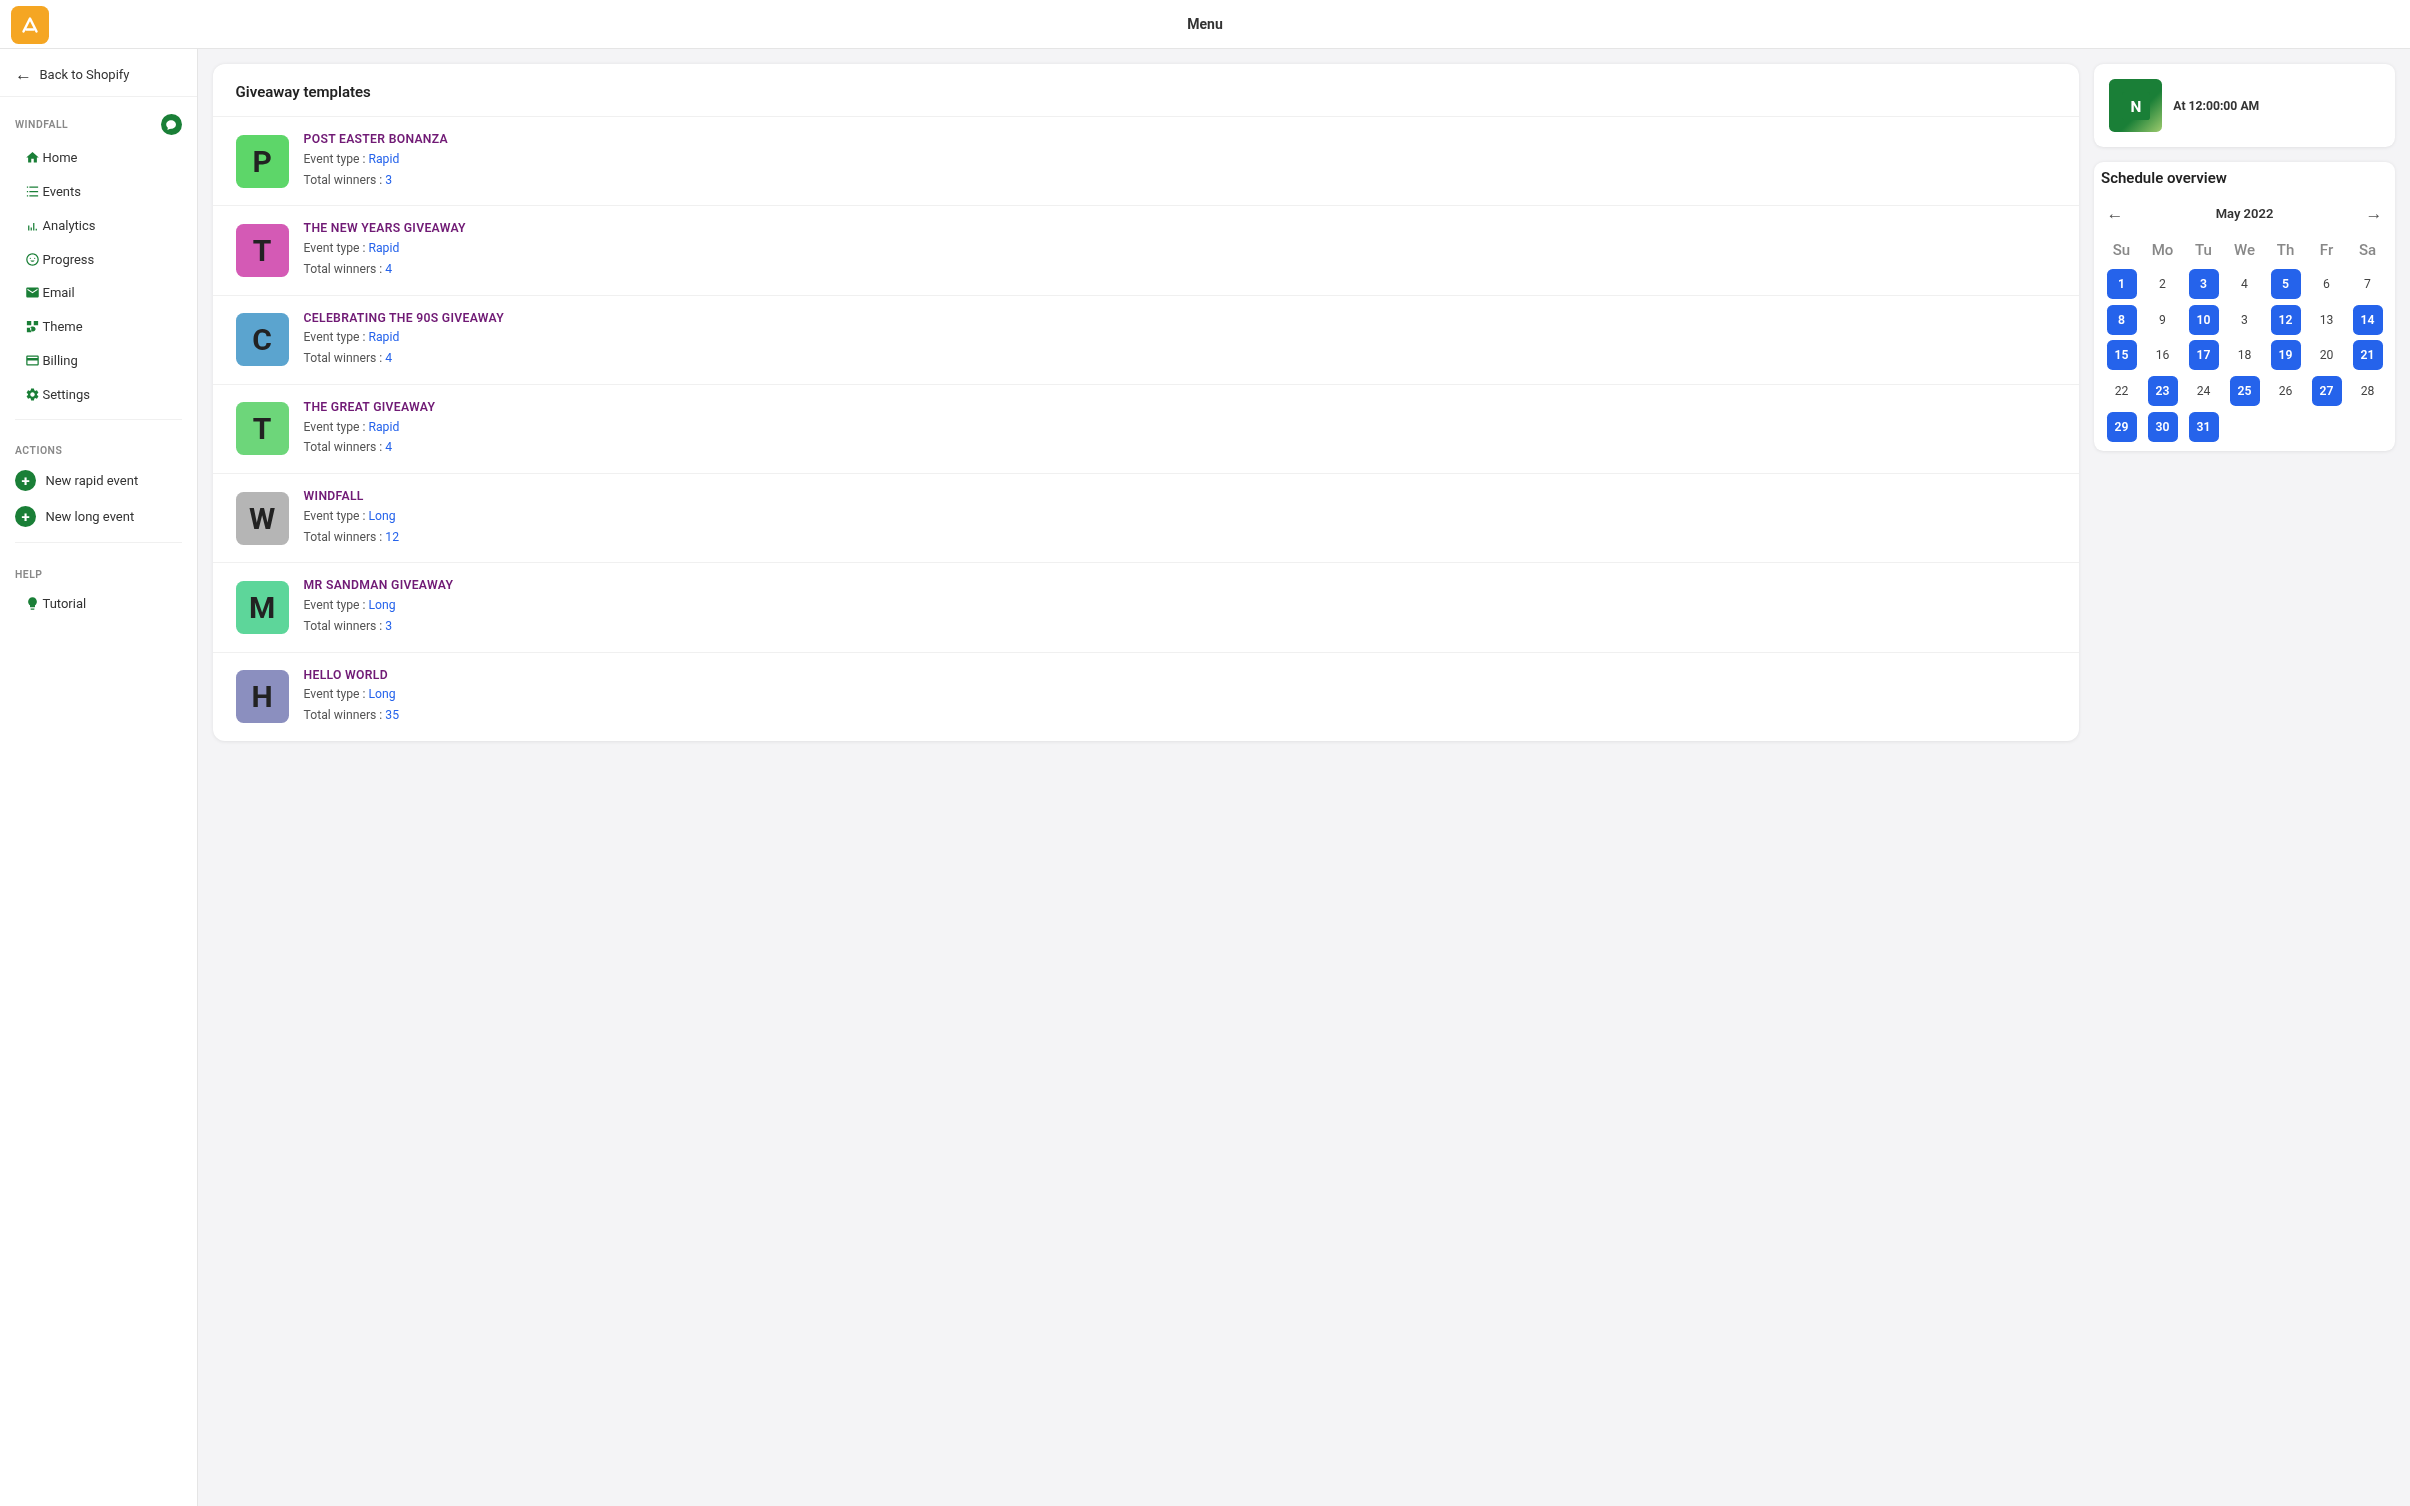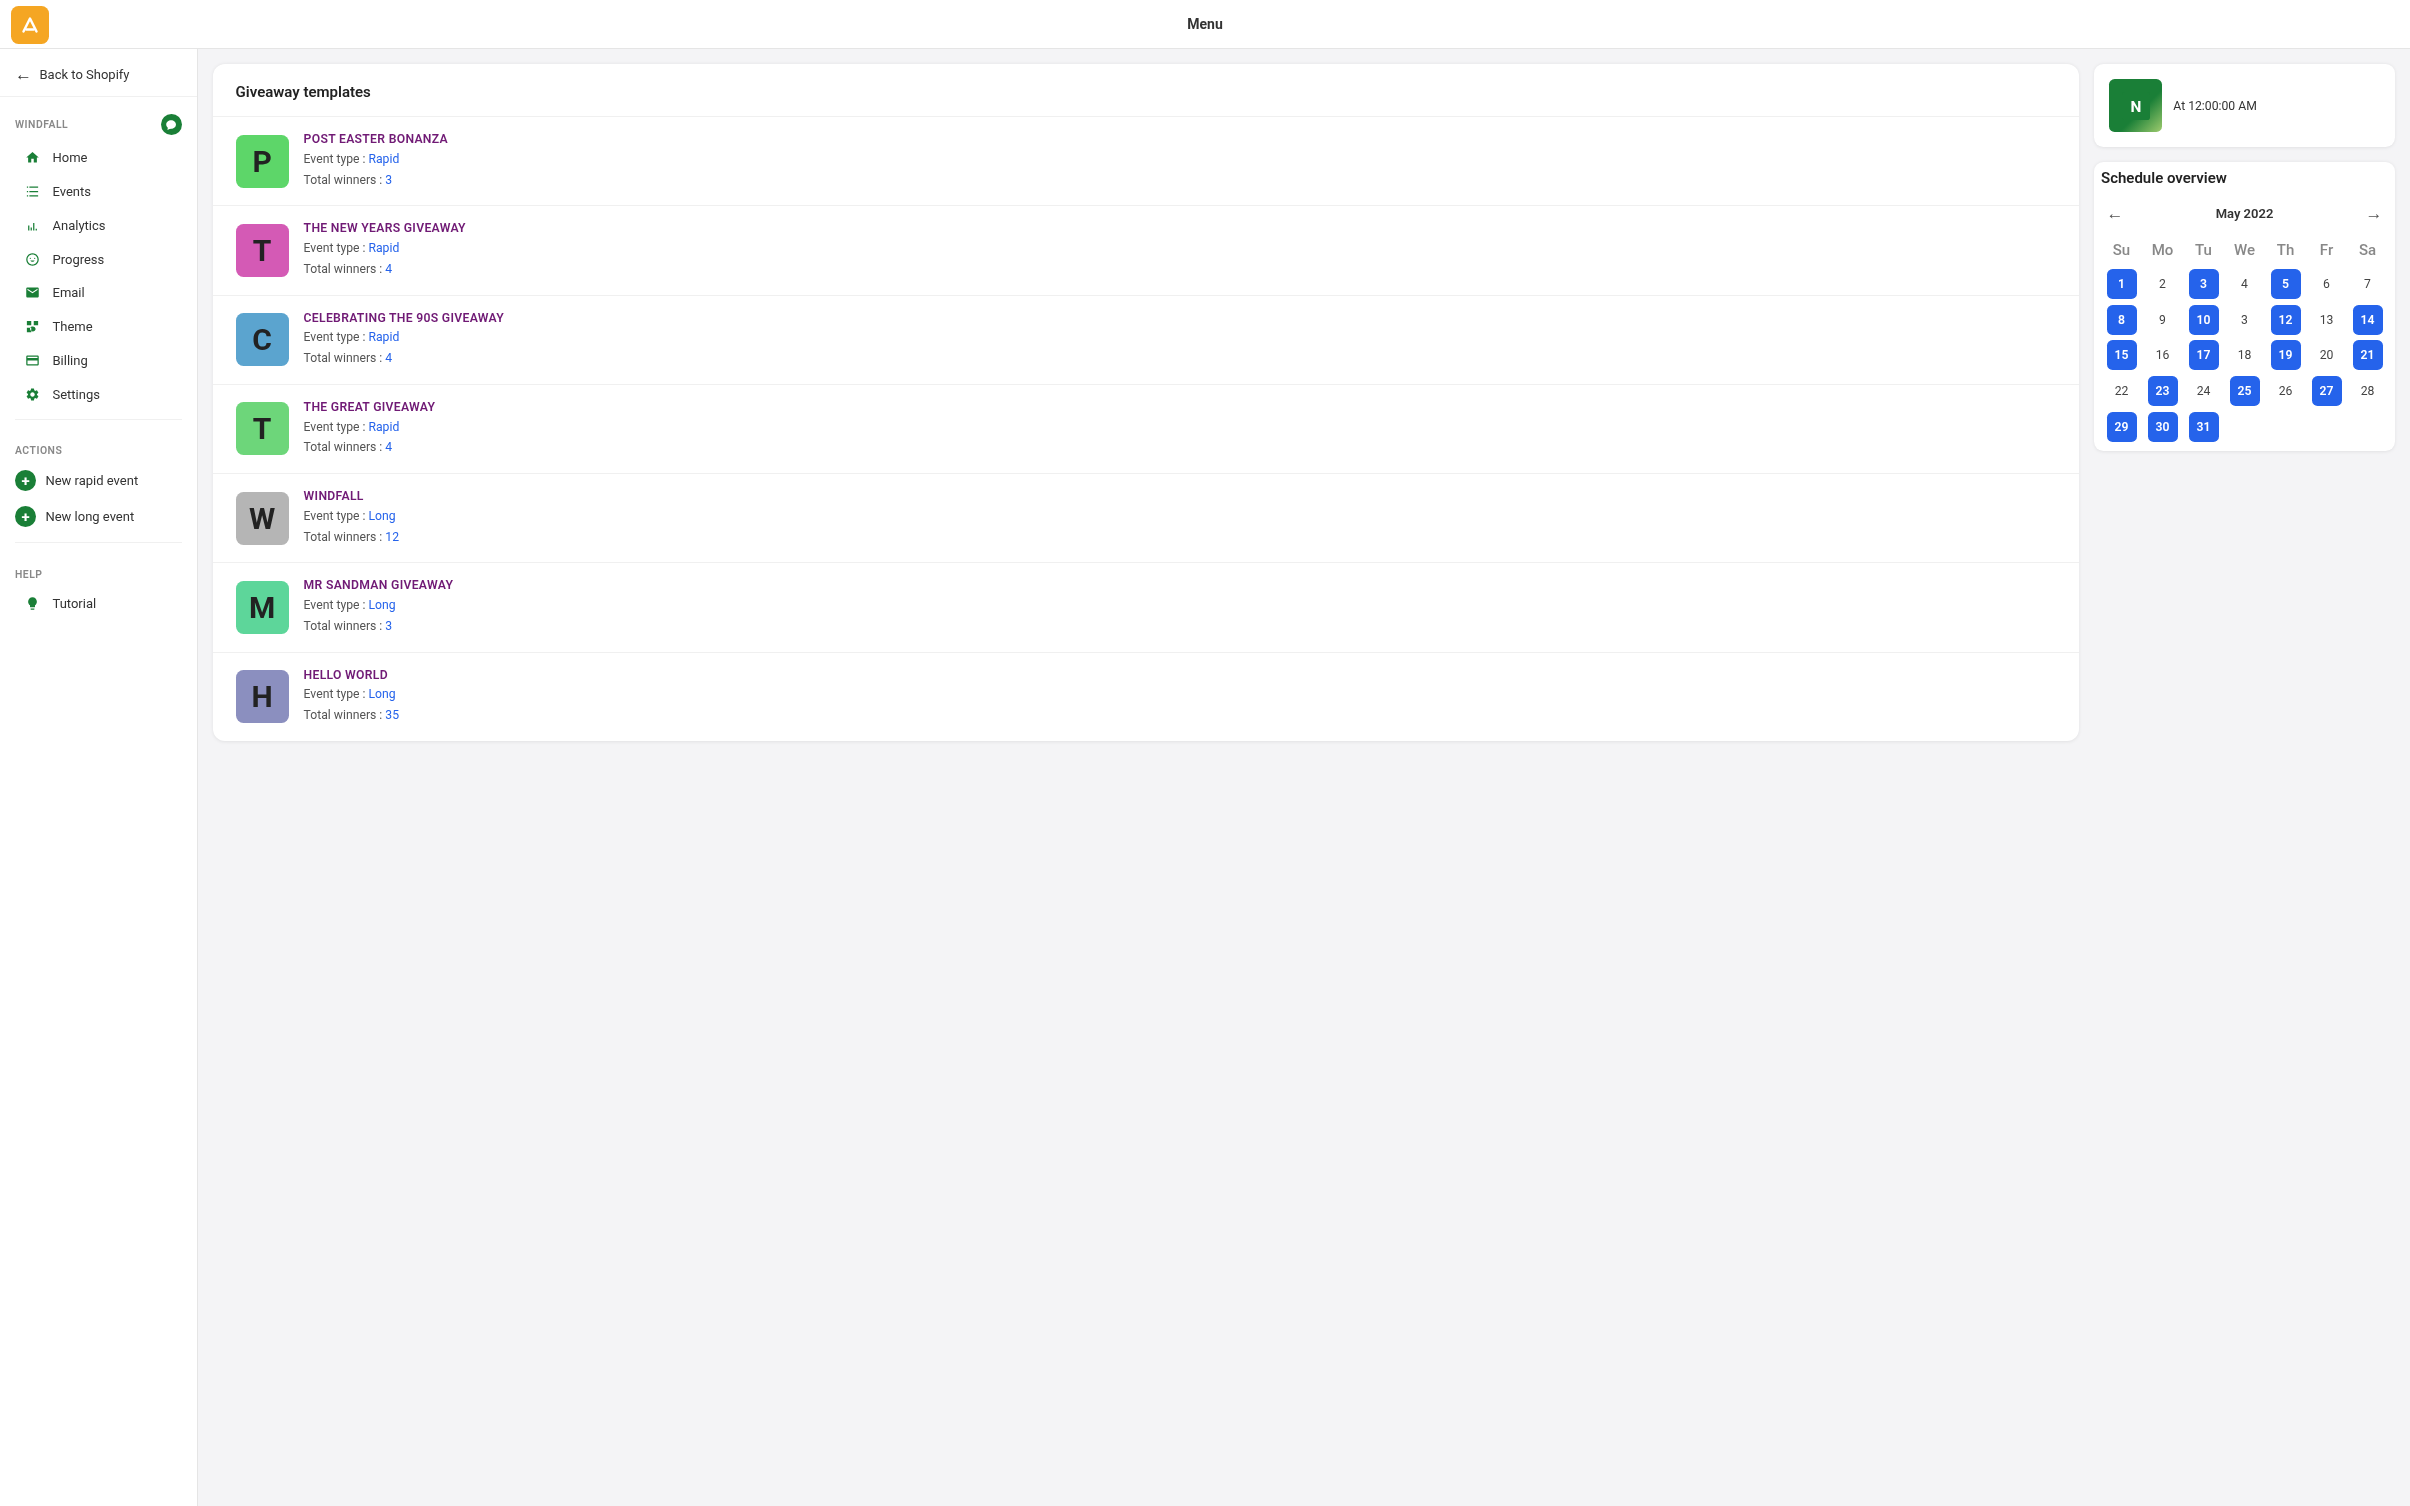--- a/index.html
+++ b/index.html
@@ -94,21 +94,21 @@
       height: 21px;
       background: #1a7f37;
       border-radius: 50%;
       display: flex;
       align-items: center;
       justify-content: center;
     }
     .sidebar-nav-item {
       display: flex;
       align-items: center;
-      gap: 11px;
+      gap: 1px;
       padding: 8.5px 15px;
       font-size: 13px;
       color: #333;
       cursor: pointer;
       border-radius: 3.8px;
       margin: 0.9px 7.5px;
     }
     .sidebar-nav-item .nav-icon {
       width: 19px;
       display: flex;
@@ -254,21 +254,21 @@
       font-size: 21px;
       font-weight: 700;
       color: #fff;
       flex-shrink: 0;
     }
     .event-preview-info {
       font-size: 12.2px;
       color: #555;
     }
     .event-preview-info .time {
-      font-weight: 400;
+      font-weight: 700;
       color: #333;
     }
 
     
     .schedule-card {
       background: #fff;
       border-radius: 9.4px;
       box-shadow: 0 0.9px 3.8px rgba(0,0,0,0.08);
       padding: 7px;
     }

